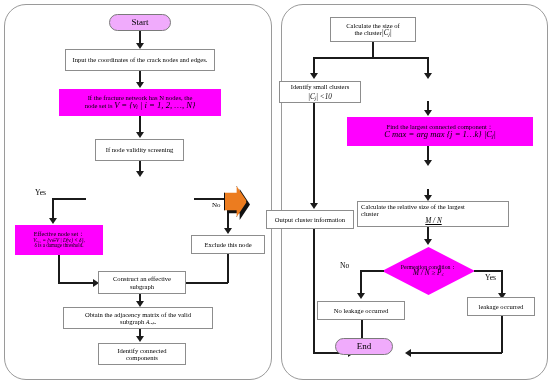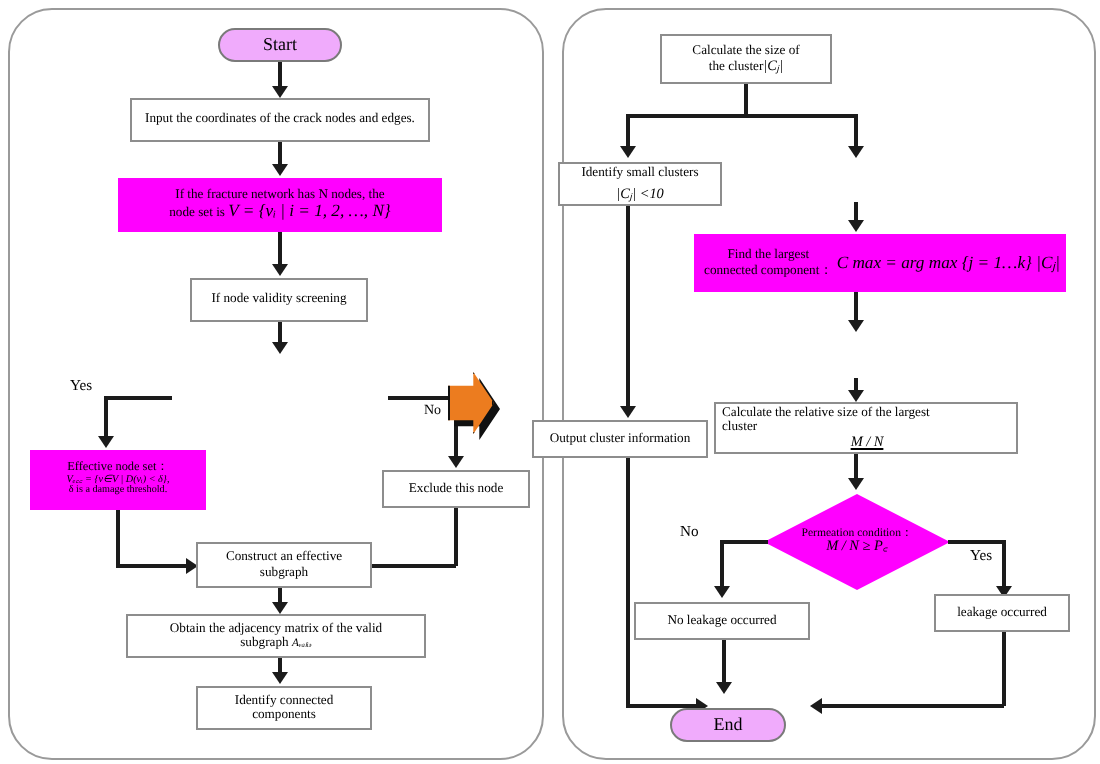--- a/index.html
+++ b/index.html
@@ -152,21 +152,21 @@
 
     <div class="node rect" style="left:-3px;top:76px;width:82px;height:22px;flex-direction:column;justify-content:space-between;">
       <span class="mline">Identify small clusters</span>
       <span class="mline eqs">|Cⱼ| &lt;10</span>
     </div>
 
 
     <div class="ln vl" style="left:145px;top:96px;height:12px;"></div>
     <div class="arw arw-d" style="left:142px;top:105px;"></div>
 
-    <div class="node magenta" style="left:65px;top:112px;width:186px;height:29px;flex-direction:row;">
+    <div class="node magenta" style="left:65px;top:112px;width:186px;height:29px;flex-direction:column;">
       <span class="mline">Find the largest connected component：</span>
       <span class="mline eq">C max = arg max {j = 1…k} |Cⱼ|</span>
     </div>
 
     <div class="ln vl" style="left:145px;top:141px;height:17px;"></div>
     <div class="arw arw-d" style="left:142px;top:155px;"></div>
 
 
     <div class="ln vl" style="left:145px;top:184px;height:9px;"></div>
     <div class="arw arw-d" style="left:142px;top:190px;"></div>
@@ -209,16 +209,16 @@
     <div class="ln hl" style="left:31px;top:347px;width:38px;"></div>
     <div class="arw arw-r" style="left:66px;top:344px;"></div>
 
     <div class="ln vl" style="left:79px;top:315px;height:25px;"></div>
     <div class="arw arw-d" style="left:76px;top:336px;"></div>
 
     <div class="ln vl" style="left:219px;top:311px;height:37px;"></div>
     <div class="ln hl" style="left:128px;top:347px;width:92px;"></div>
     <div class="arw arw-l" style="left:123px;top:344px;"></div>
 
-    <div class="node term" style="left:53px;top:349px;width:58px;height:17px;text-align:right;">End</div>
+    <div class="node term" style="left:53px;top:333px;width:58px;height:17px;text-align:right;">End</div>
   </div>
 
 </div>
 
 </body></html>

